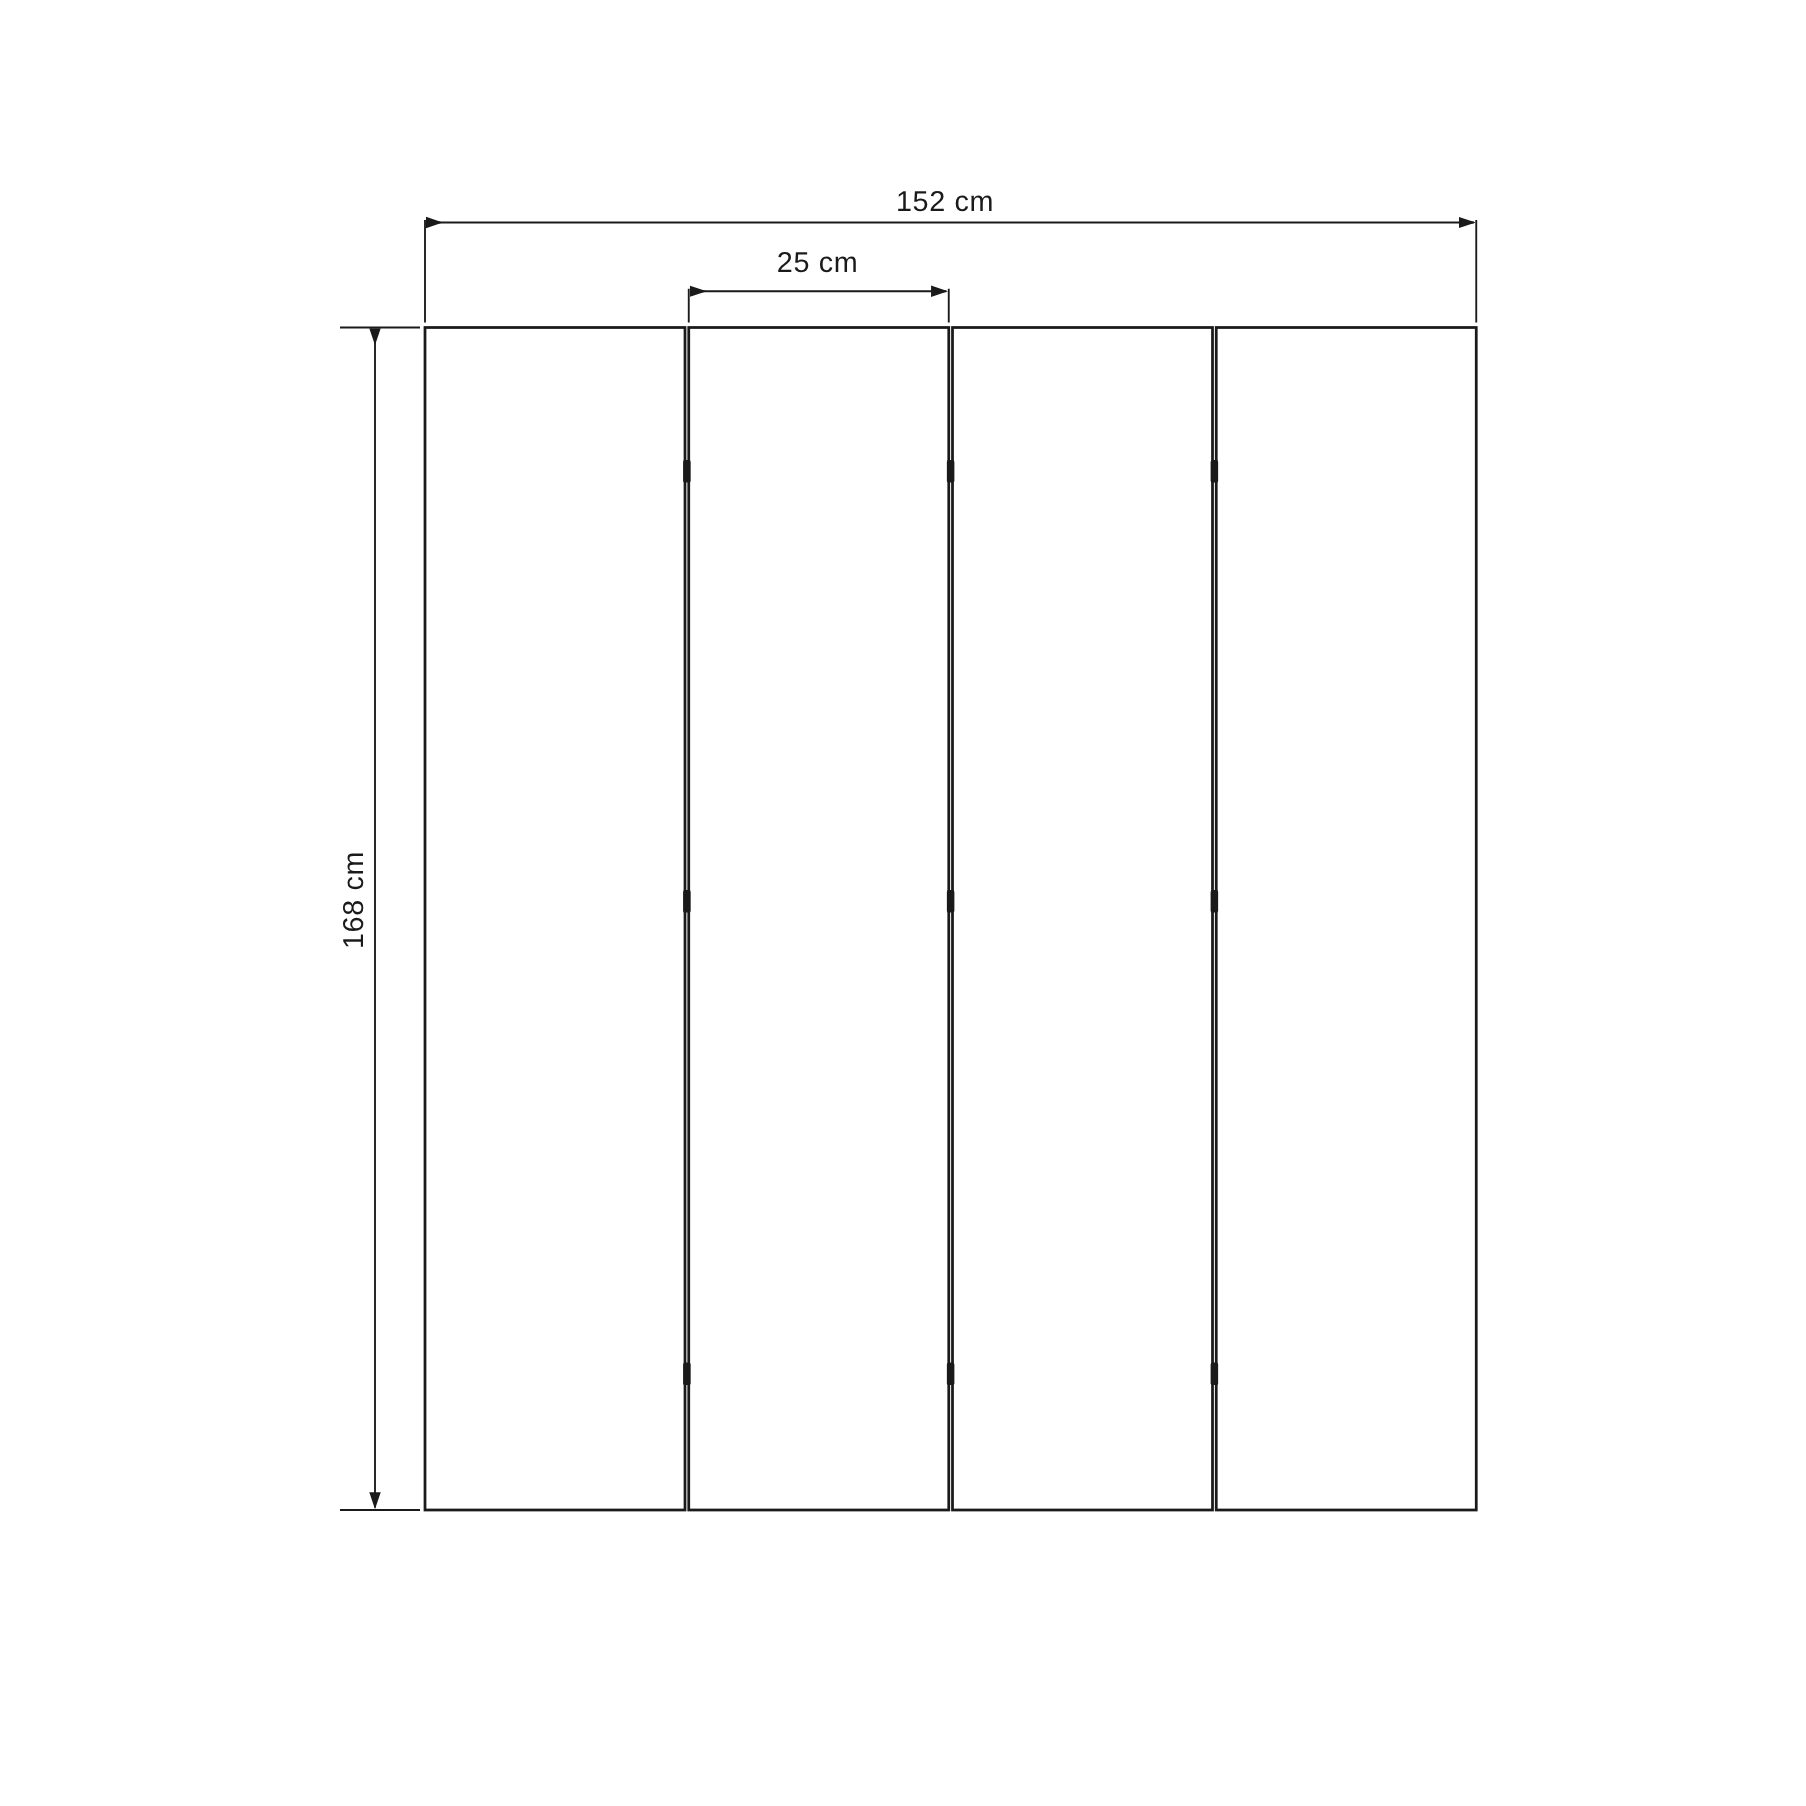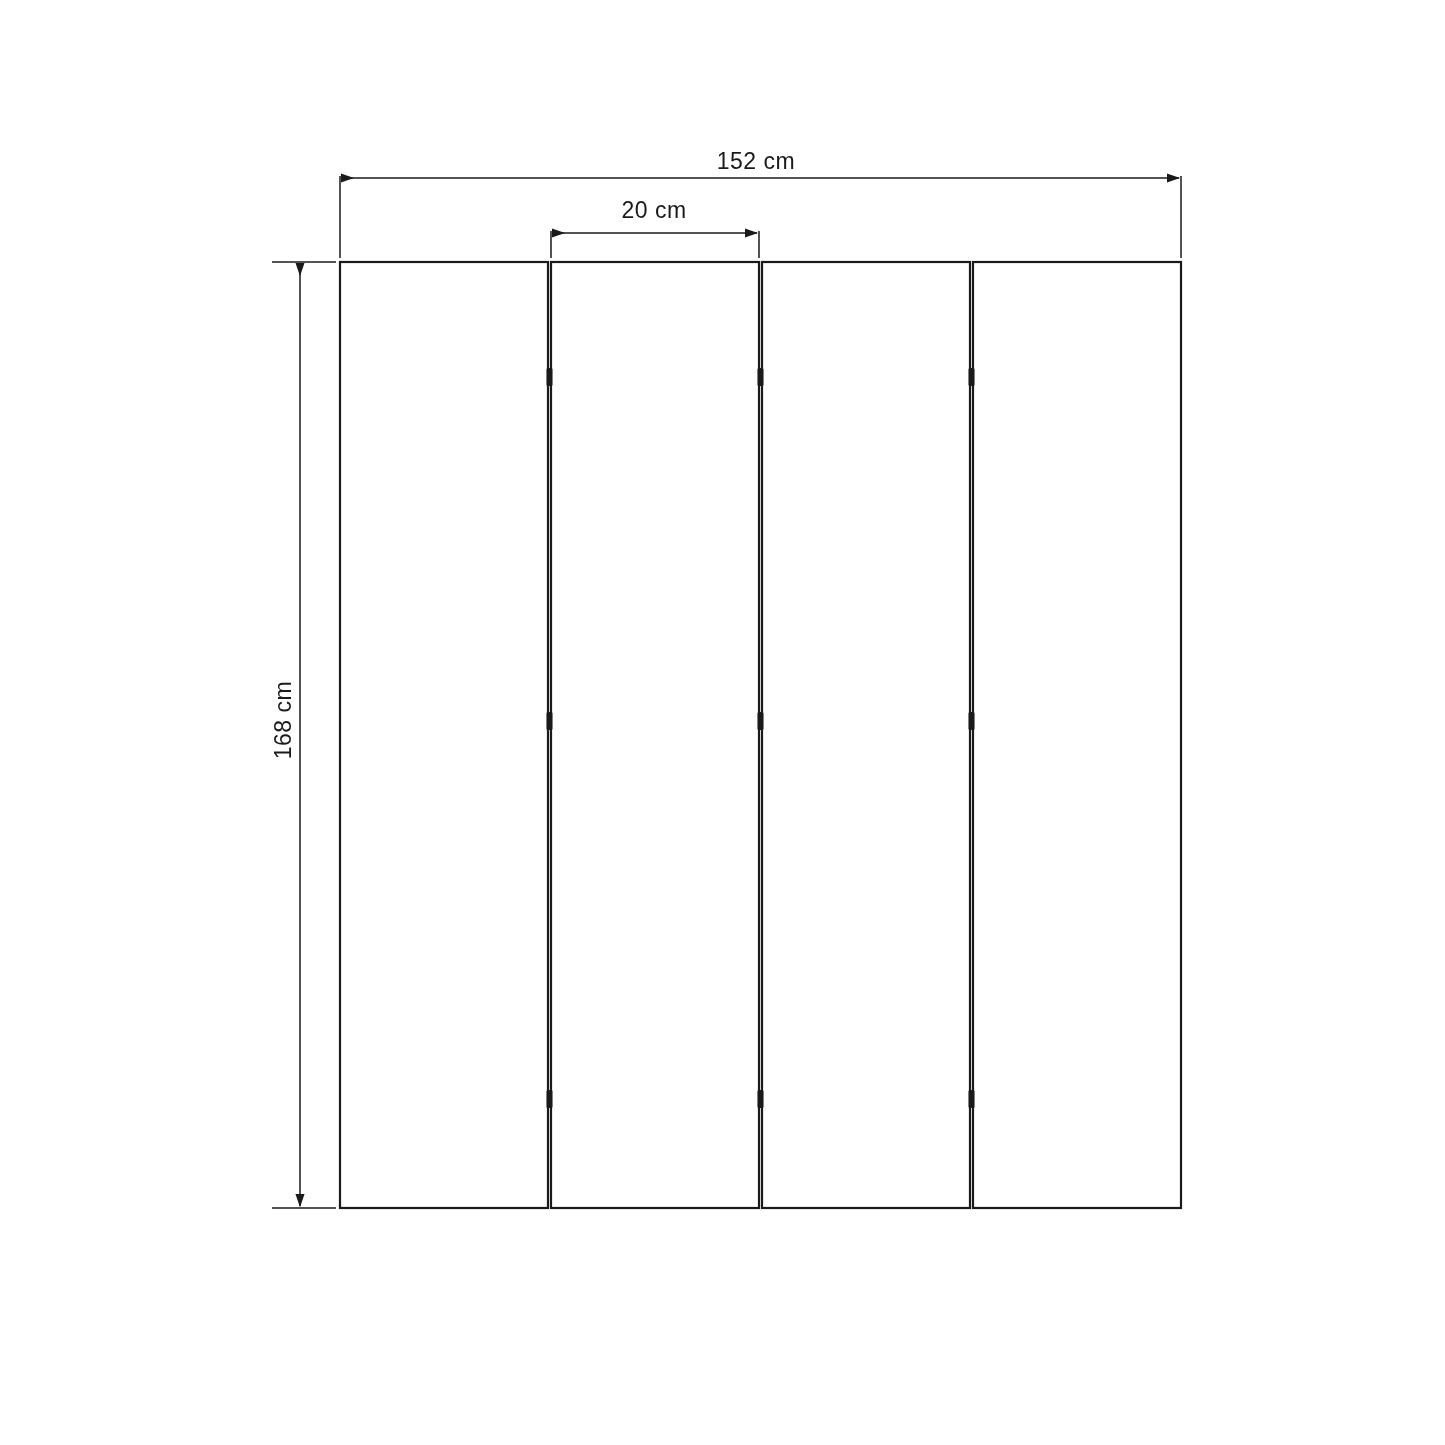--- a/index.html
+++ b/index.html
@@ -103,17 +103,17 @@
     <g stroke="#1a1a1a" stroke-width="1.5" fill="none">
       <line x1="272" y1="262" x2="336" y2="262"></line>
       <line x1="272" y1="1208" x2="336" y2="1208"></line>
       <line x1="300" y1="264" x2="300" y2="1206" marker-start="url(#arrowStart)" marker-end="url(#arrowEnd)"></line>
     </g>
 
   </svg>
 
   <div class="dim-label" id="label-width">152 cm</div>
 
-  <div class="dim-label" id="label-panel">20 cm</div>
+  <div class="dim-label" id="label-panel">25 cm</div>
 
   <div class="dim-label" id="label-height">168 cm</div>
 
 </div>
 
 </body></html>

